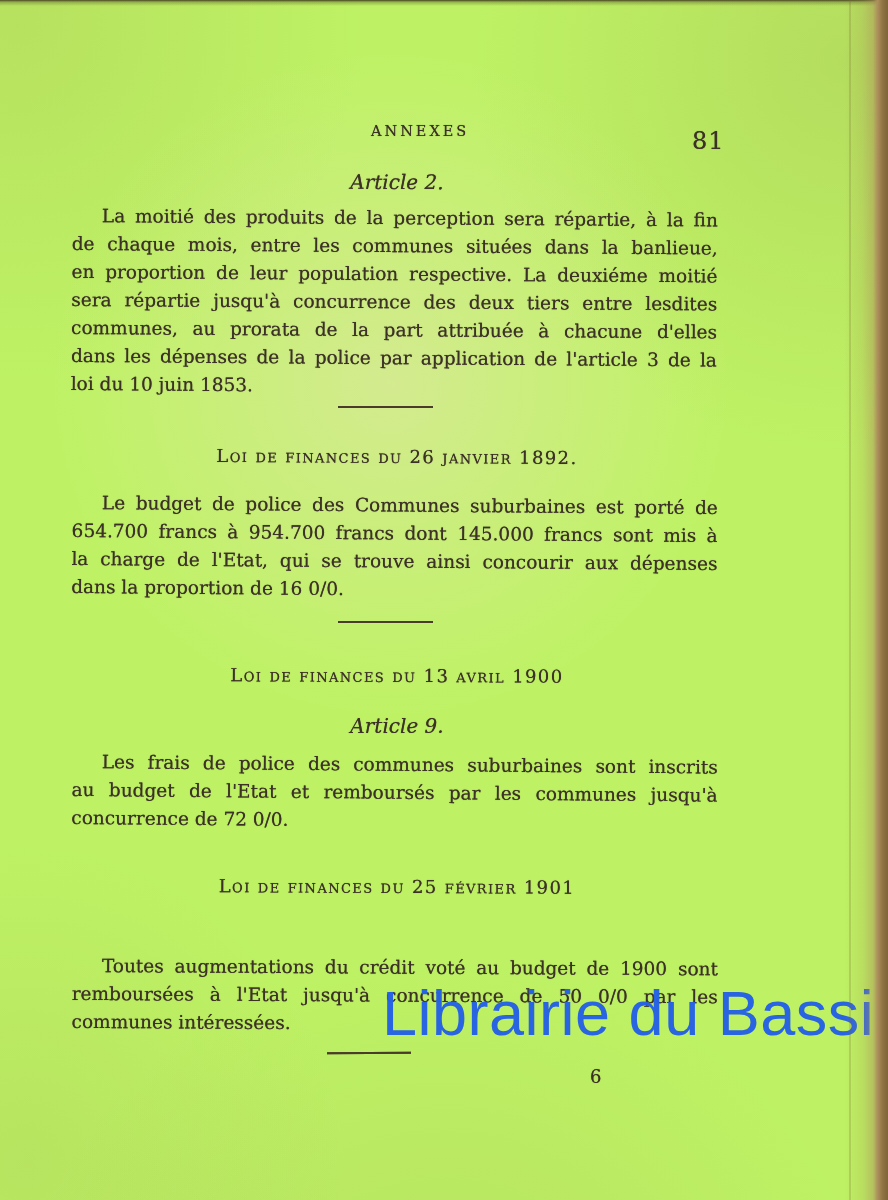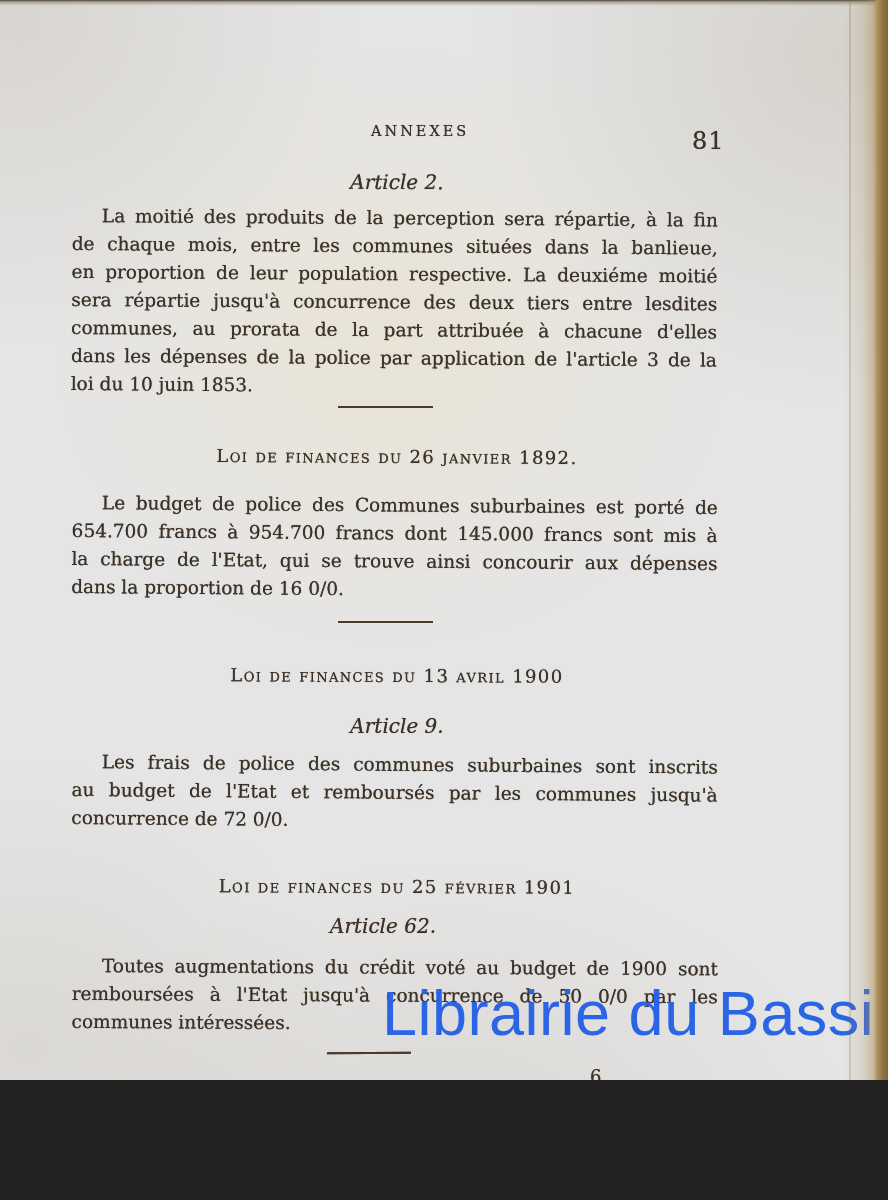--- a/index.html
+++ b/index.html
@@ -1,18 +1,18 @@
 <!DOCTYPE html>
 <html><head>
 <meta charset="utf-8">
 <style>
   html,body{margin:0;padding:0;background:#222;}
   .page{
-    position:relative;width:888px;height:1080px;overflow:hidden;
-    background:#e5e5e5;
+    position:relative;width:888px;height:1200px;overflow:hidden;
+    background:#bef264;
     font-family:"DejaVu Serif","Liberation Serif",serif;
     color:#3c3126;
   }
   
   .vignette{
     position:absolute;inset:0;z-index:1;pointer-events:none;
     background:
       radial-gradient(55% 40% at 44% 32%, rgba(238,226,196,0.45), rgba(238,226,196,0) 70%),
       radial-gradient(70% 55% at 95% 5%, rgba(125,102,62,0.15), rgba(125,102,62,0) 60%),
       radial-gradient(60% 45% at 3% 97%, rgba(125,102,62,0.10), rgba(125,102,62,0) 60%),
@@ -119,21 +119,20 @@
 
   <div class="abs ink law-heading pos-l00">Loi de finances du 13 avril 1900</div>
   <div class="abs ink article-heading pos-a9">Article 9.</div>
   <div class="abs ink para pos-p3">
       <div class="line">Les frais de police des communes suburbaines sont inscrits</div>
       <div class="line">au budget de l'Etat et remboursés par les communes jusqu'à</div>
       <div class="line">concurrence de 72 0/0.</div>
     </div>
 
   <div class="abs ink law-heading pos-l01">Loi de finances du 25 février 1901</div>
-  <div class="abs ink article-heading pos-a62">Article 62.</div>
   <div class="abs ink para pos-p4">
       <div class="line">Toutes augmentations du crédit voté au budget de 1900 sont</div>
       <div class="line">remboursées à l'Etat jusqu'à concurrence de 50 0/0 par les</div>
       <div class="line">communes intéressées.</div>
     </div>
 
   <div class="abs rule pos-r3"></div>
 
   <span class="abs ink signature-mark">6</span>
 

